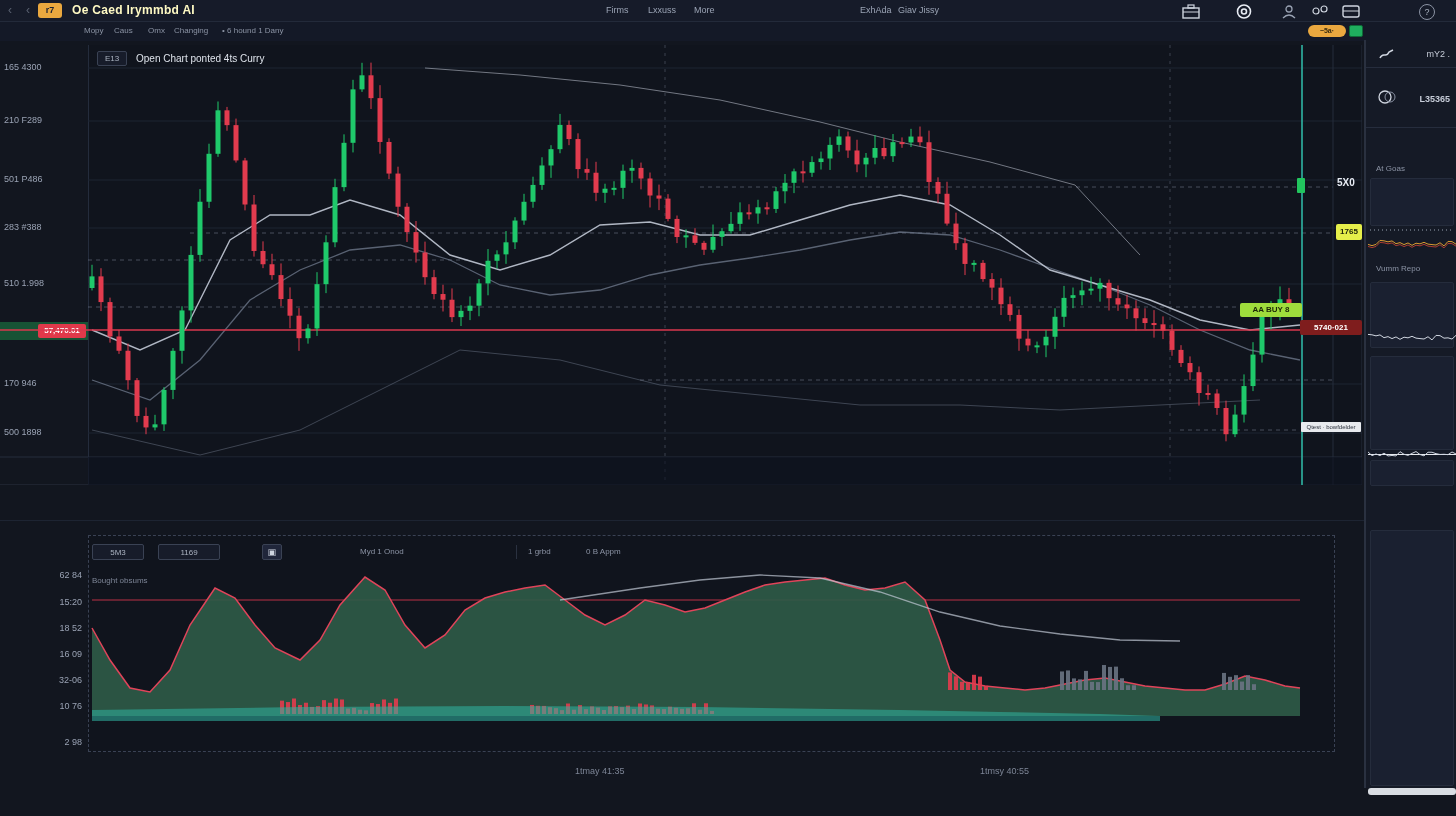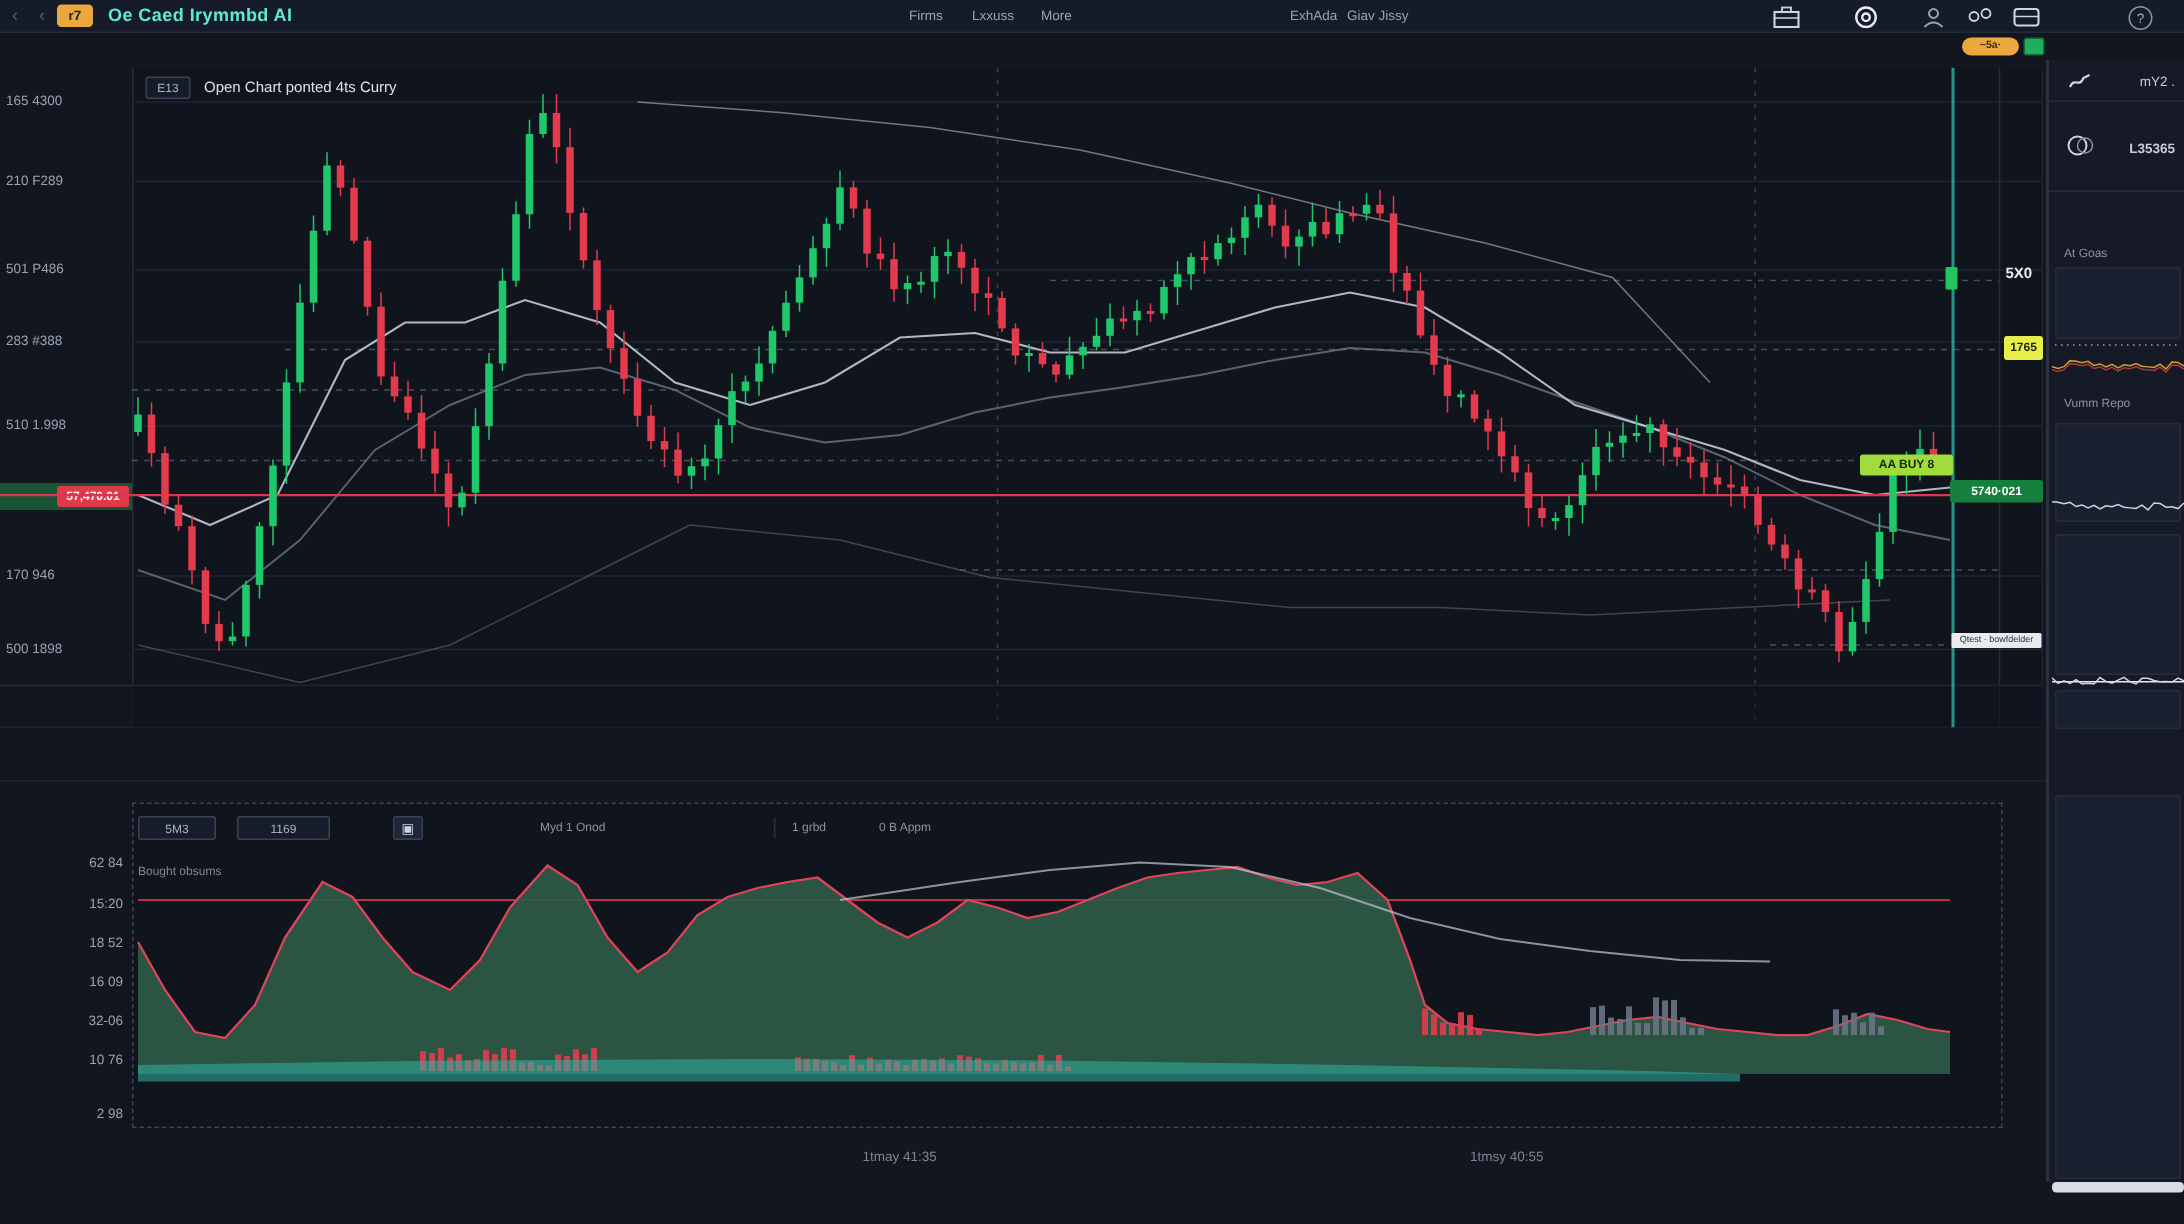--- a/index.html
+++ b/index.html
@@ -7,21 +7,21 @@
     font-family:"Liberation Sans", sans-serif; color:#c6ccd8; }
   .app { position:relative; width:1456px; height:816px; background:#12161f; }
 
   
   .topbar { position:absolute; left:0; top:0; width:1456px; height:22px;
     background:#161b29; border-bottom:1px solid #232a3a; }
   .chev { position:absolute; top:3px; color:#5a6272; font-size:12px; }
   .logo { position:absolute; left:38px; top:3px; width:24px; height:15px;
     background:#eaa83f; border-radius:3px; color:#1c2130; font-weight:bold;
     font-size:9px; text-align:center; line-height:15px; }
-  .apptitle { position:absolute; left:72px; top:3px; font-size:12px; font-weight:bold; color:#5eead4; letter-spacing:.3px; }
+  .apptitle { position:absolute; left:72px; top:3px; font-size:12px; font-weight:bold; color:#fef9c3; letter-spacing:.3px; }
   .navitem { position:absolute; top:5px; font-size:9px; color:#9aa3b4; }
   .hicon { position:absolute; top:4px; width:18px; height:15px; color:#cfd5df; }
   .hicon svg { width:100%; height:100%; }
   .helpcirc { position:absolute; left:1419px; top:4px; width:16px; height:16px; border:1px solid #8b93a4;
     border-radius:50%; font-size:9px; color:#aab2c0; text-align:center; line-height:15px; }
 
   .subbar { position:absolute; left:0; top:22px; width:1456px; height:19px; background:#141927; }
   .subitem { position:absolute; top:4px; font-size:8px; color:#8b93a4; }
   .salebtn { position:absolute; left:1308px; top:25px; width:38px; height:12px; background:#eaa83f;
     border-radius:6px; color:#3a2c10; font-size:7px; text-align:center; line-height:12px; font-weight:bold;}
@@ -38,21 +38,21 @@
     border-radius:2px; color:#fff; font-size:8px; font-weight:bold; text-align:center; line-height:14px; }
   .charttool { position:absolute; left:97px; top:51px; width:30px; height:15px; border:1px solid #3a4254;
     background:#171c2a; border-radius:2px; color:#aab2c0; font-size:8px; text-align:center; line-height:14px; }
   .charttitle { position:absolute; left:136px; top:53px; font-size:10px; font-weight:normal; color:#dde2ea; }
   .rt-top { position:absolute; left:1337px; top:177px; font-size:10px; font-weight:bold; color:#e8ecf4; }
   .tealtag { position:absolute; left:1297px; top:178px; width:8px; height:15px; background:#22c55e; border-radius:1px; }
   .yellowtag { position:absolute; left:1336px; top:224px; width:26px; height:16px; background:#e6ef4a;
     border-radius:2px; color:#23280c; font-size:8px; font-weight:bold; text-align:center; line-height:16px; }
   .greentag { position:absolute; left:1240px; top:303px; width:62px; height:14px; background:#9fdc3c;
     border-radius:2px; color:#1c2608; font-size:8px; font-weight:bold; text-align:center; line-height:14px; }
-  .redtag-right { position:absolute; left:1300px; top:320px; width:62px; height:15px; background:#15803d;
+  .redtag-right { position:absolute; left:1300px; top:320px; width:62px; height:15px; background:#7f1d1d;
     border-radius:2px; color:#fff; font-size:8px; font-weight:bold; text-align:center; line-height:15px; }
   .whitetag { position:absolute; left:1301px; top:422px; width:60px; height:10px; background:#e8eaee;
     border-radius:1px; color:#2a2f3a; font-size:6px; text-align:center; line-height:10px; overflow:hidden; }
   .hsep { position:absolute; left:0; width:1456px; height:1px; background:#1d2432; }
 
   
   .bpanel { position:absolute; left:88px; top:535px; width:1247px; height:217px;
     border:1px dashed #3a4254; background:#10141d; }
   .bbtn { position:absolute; top:544px; height:16px; border:1px solid #3a4254; background:#171c2a;
     border-radius:2px; color:#aab2c0; font-size:8px; text-align:center; line-height:15px; }
@@ -133,20 +133,27 @@
     </span>
     <span class="hicon" style="left:1342px">
       <svg viewBox="0 0 18 15">
           <rect x="1" y="2" width="16" height="11" rx="2" fill="none" stroke="#cfd5df" stroke-width="1.4"></rect>
           <line x1="1" y1="7" x2="17" y2="7" stroke="#cfd5df"></line>
         </svg>
     </span>
     <span class="helpcirc">?</span>
   </div>
 
+  <div class="subbar">
+    <span class="subitem" style="left:84px">Mopy</span>
+    <span class="subitem" style="left:114px">Caus</span>
+    <span class="subitem" style="left:148px">Omx</span>
+    <span class="subitem" style="left:174px">Changing</span>
+    <span class="subitem" style="left:222px">• 6 hound 1 Dany</span>
+  </div>
   <span class="salebtn">~5a·</span>
   <span class="sqbtn"></span>
 
   <div class="gutter"></div>
   <div class="plotbg"></div>
 
   <span class="yl" style="top:62px">165 4300</span>
   <span class="yl" style="top:115px">210 F289</span>
   <span class="yl" style="top:174px">501 P486</span>
   <span class="yl" style="top:222px">283 #388</span>

